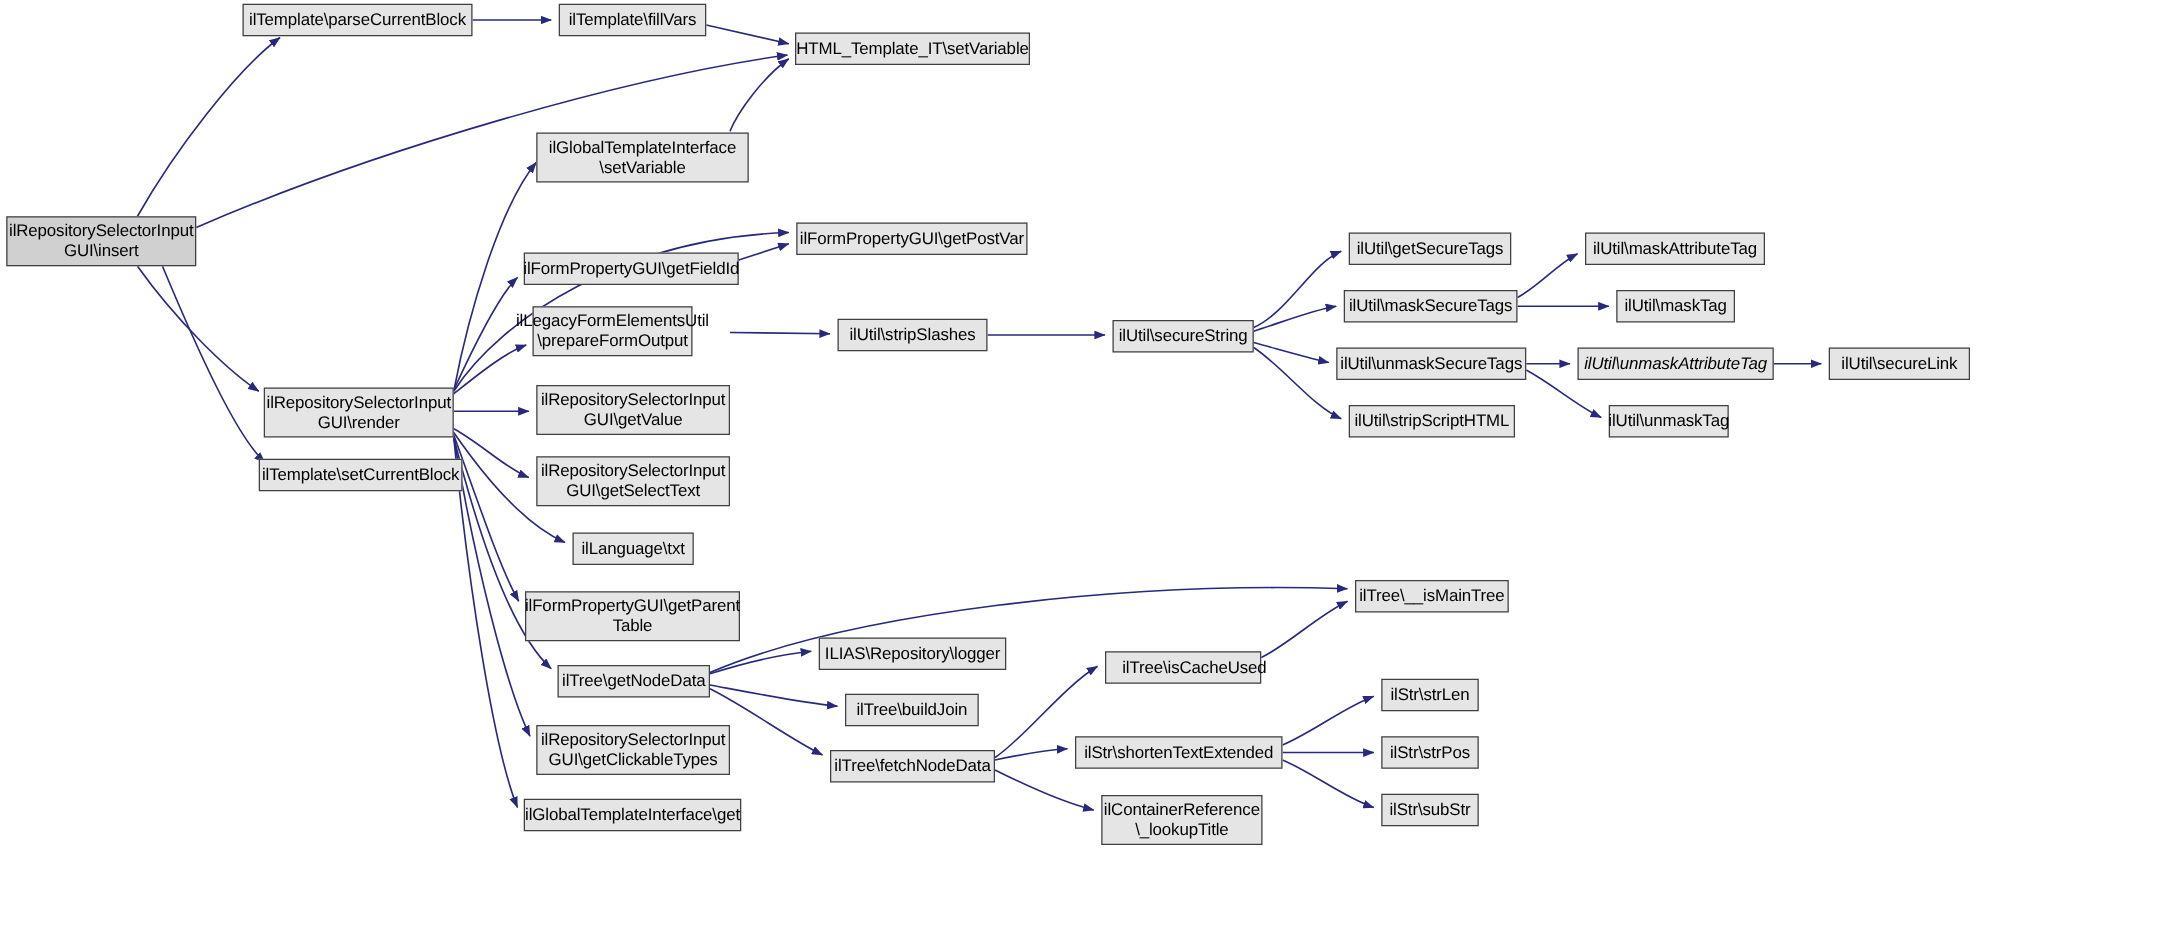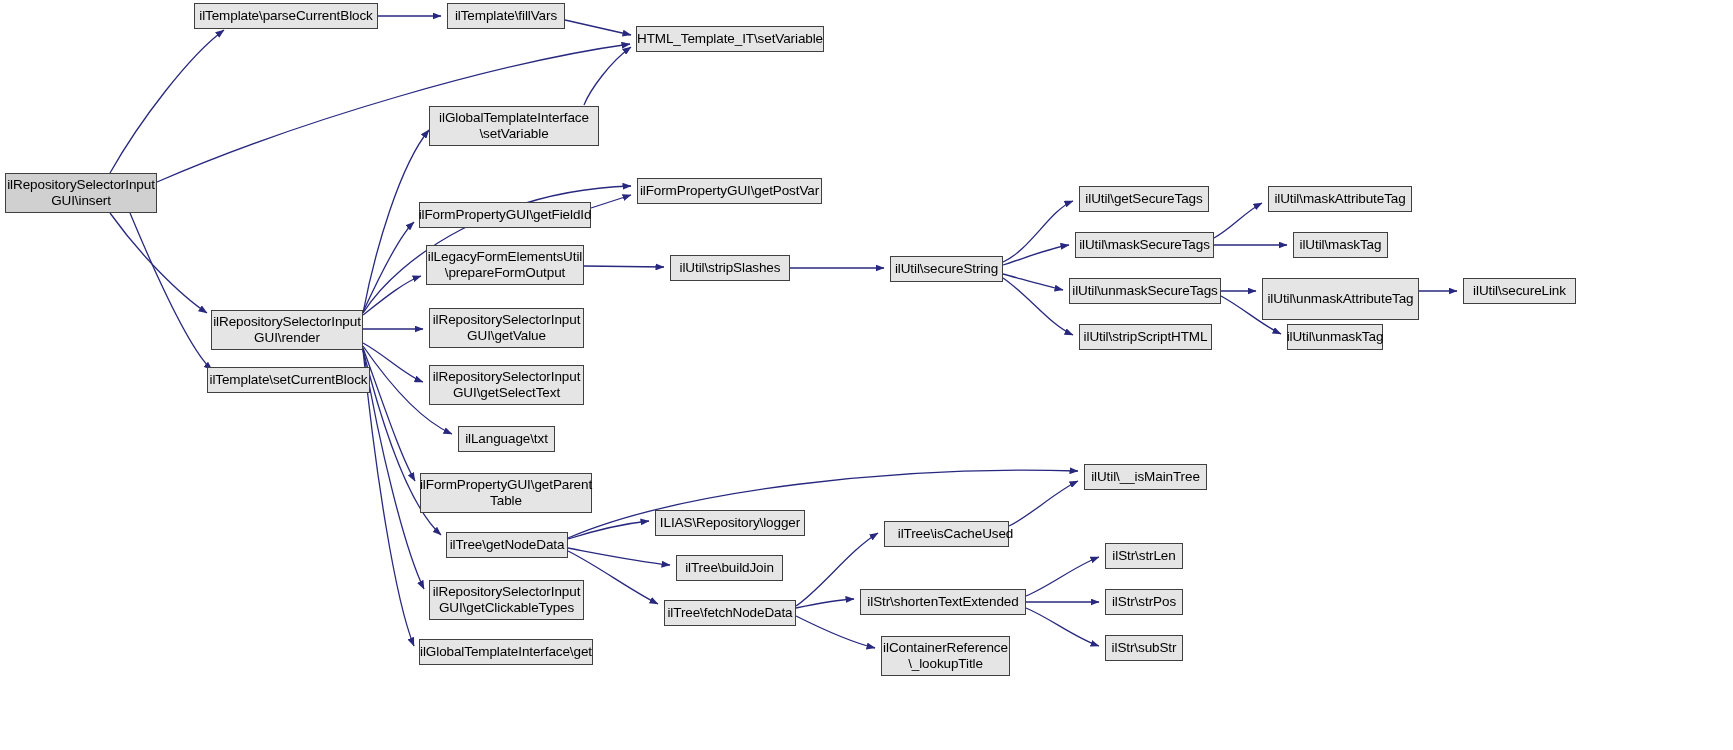--- a/index.html
+++ b/index.html
@@ -103,21 +103,21 @@
   <div id="nodes">
       <div class="node root" style="left: 5px; top: 173px; width: 152px; height: 40px;">ilRepositorySelectorInput
 GUI\insert</div>
       <div class="node" style="left: 194px; top: 3px; width: 184px; height: 26px;">ilTemplate\parseCurrentBlock</div>
       <div class="node" style="left: 447px; top: 3px; width: 118px; height: 26px;">ilTemplate\fillVars</div>
       <div class="node" style="left: 636px; top: 26px; width: 188px; height: 26px;">HTML_Template_IT\setVariable</div>
       <div class="node" style="left: 429px; top: 106px; width: 170px; height: 40px;">ilGlobalTemplateInterface
 \setVariable</div>
       <div class="node" style="left: 637px; top: 178px; width: 185px; height: 26px; text-align: center;">ilFormPropertyGUI\getPostVar</div>
       <div class="node" style="left: 419px; top: 202px; width: 172px; height: 26px;">ilFormPropertyGUI\getFieldId</div>
-      <div class="node" style="left: 426px; top: 245px; width: 158px; height: 40px;">ilLegacyFormElementsUtil
+      <div class="node" style="left: 426px; top: 245px; width: 128px; height: 40px;">ilLegacyFormElementsUtil
 \prepareFormOutput</div>
       <div class="node" style="left: 211px; top: 310px; width: 152px; height: 40px;">ilRepositorySelectorInput
 GUI\render</div>
       <div class="node" style="left: 207px; top: 367px; width: 163px; height: 26px;">ilTemplate\setCurrentBlock</div>
       <div class="node" style="left: 670px; top: 255px; width: 120px; height: 26px;">ilUtil\stripSlashes</div>
       <div class="node" style="left: 890px; top: 256px; width: 113px; height: 26px;">ilUtil\secureString</div>
       <div class="node" style="left: 429px; top: 308px; width: 155px; height: 40px;">ilRepositorySelectorInput
 GUI\getValue</div>
       <div class="node" style="left: 429px; top: 365px; width: 155px; height: 40px;">ilRepositorySelectorInput
 GUI\getSelectText</div>
@@ -128,27 +128,27 @@
       <div class="node" style="left: 429px; top: 580px; width: 155px; height: 40px;">ilRepositorySelectorInput
 GUI\getClickableTypes</div>
       <div class="node" style="left: 419px; top: 639px; width: 174px; height: 26px;">ilGlobalTemplateInterface\get</div>
       <div class="node" style="left: 655px; top: 510px; width: 150px; height: 26px;">ILIAS\Repository\logger</div>
       <div class="node" style="left: 676px; top: 555px; width: 107px; height: 26px;">ilTree\buildJoin</div>
       <div class="node" style="left: 664px; top: 600px; width: 132px; height: 26px;">ilTree\fetchNodeData</div>
       <div class="node" style="left: 884px; top: 521px; width: 125px; height: 26px; padding-left: 21px;">ilTree\isCacheUsed</div>
       <div class="node" style="left: 860px; top: 589px; width: 166px; height: 26px;">ilStr\shortenTextExtended</div>
       <div class="node" style="left: 881px; top: 636px; width: 129px; height: 40px;">ilContainerReference
 \_lookupTitle</div>
-      <div class="node" style="left: 1084px; top: 464px; width: 123px; height: 26px;">ilUtil\__isMainTree</div>
+      <div class="node" style="left: 1084px; top: 464px; width: 123px; height: 26px;">ilTree\__isMainTree</div>
       <div class="node" style="left: 1105px; top: 543px; width: 78px; height: 26px;">ilStr\strLen</div>
       <div class="node" style="left: 1105px; top: 589px; width: 78px; height: 26px;">ilStr\strPos</div>
       <div class="node" style="left: 1105px; top: 635px; width: 78px; height: 26px;">ilStr\subStr</div>
       <div class="node" style="left: 1079px; top: 186px; width: 130px; height: 26px;">ilUtil\getSecureTags</div>
       <div class="node" style="left: 1075px; top: 232px; width: 139px; height: 26px;">ilUtil\maskSecureTags</div>
       <div class="node" style="left: 1069px; top: 278px; width: 152px; height: 26px;">ilUtil\unmaskSecureTags</div>
       <div class="node" style="left: 1079px; top: 324px; width: 133px; height: 26px;">ilUtil\stripScriptHTML</div>
       <div class="node" style="left: 1268px; top: 186px; width: 144px; height: 26px;">ilUtil\maskAttributeTag</div>
       <div class="node" style="left: 1293px; top: 232px; width: 95px; height: 26px;">ilUtil\maskTag</div>
-      <div class="node" style="left: 1262px; top: 278px; width: 157px; height: 42px;">ilUtil\unmaskAttributeTag</div>
+      <div class="node" style="left: 1262px; top: 278px; width: 157px; height: 26px; font-style: italic;">ilUtil\unmaskAttributeTag</div>
       <div class="node" style="left: 1287px; top: 324px; width: 96px; height: 26px;">ilUtil\unmaskTag</div>
       <div class="node" style="left: 1463px; top: 278px; width: 113px; height: 26px;">ilUtil\secureLink</div>
     </div>
 </div>
 
 </body></html>

